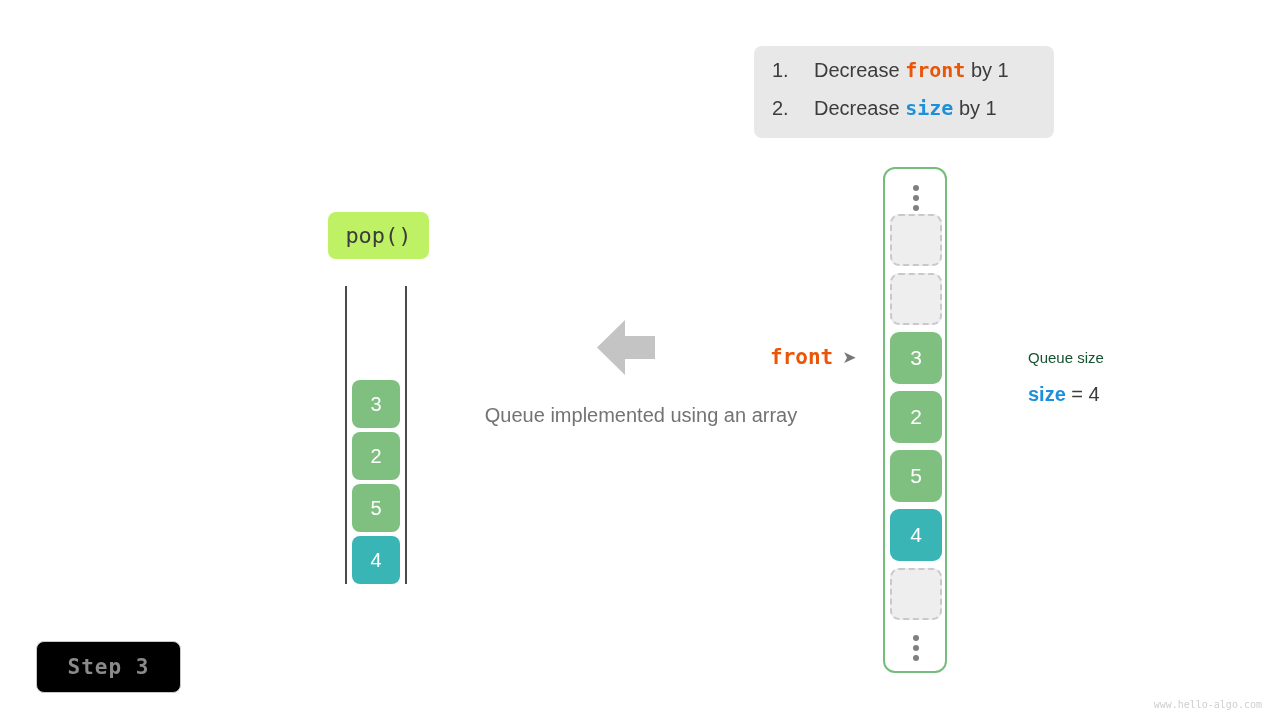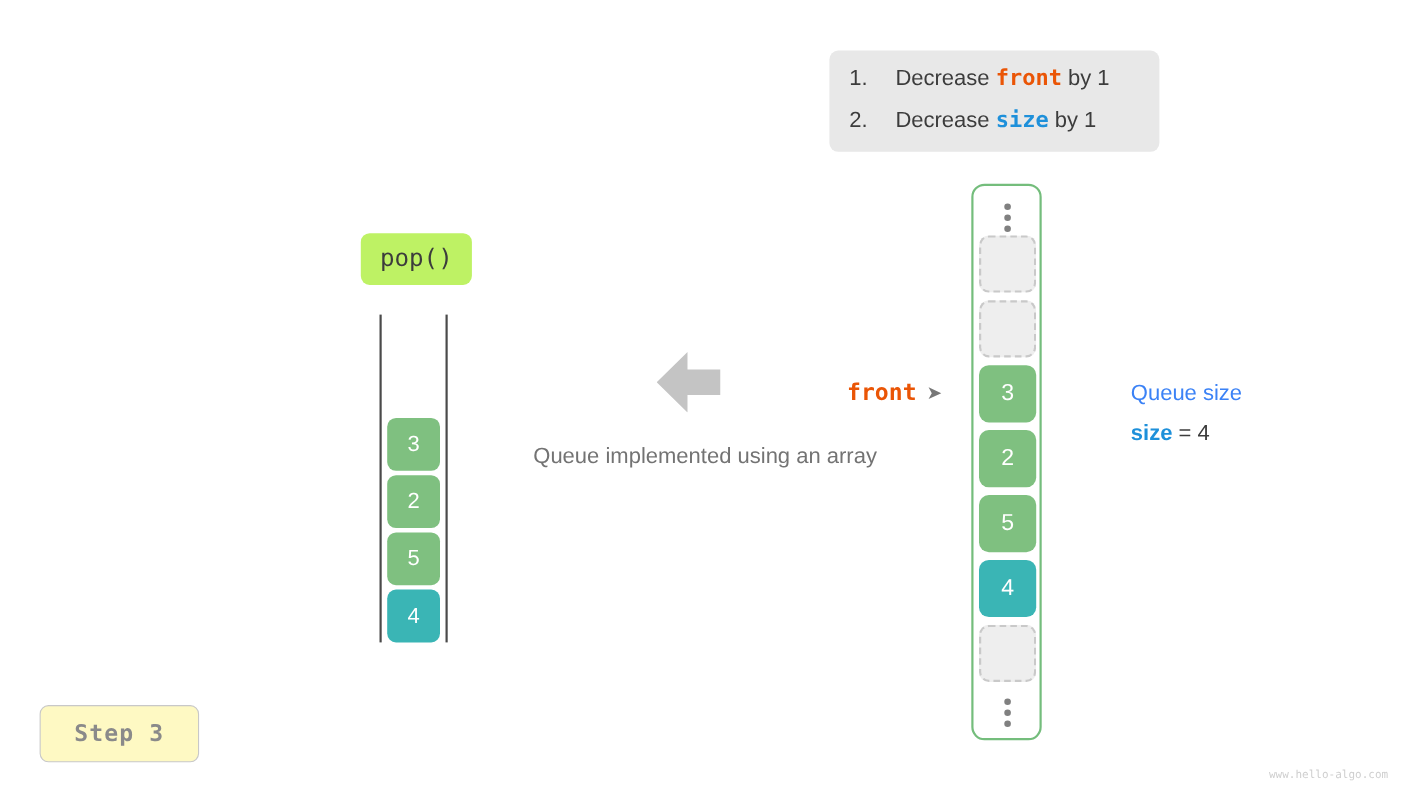--- a/index.html
+++ b/index.html
@@ -209,22 +209,22 @@
     background: #808080;
   }
 
   
   #size-info {
     position: absolute;
     left: 1028px;
     top: 343px;
   }
   #size-info .si-title {
-    font-size: 20px;
-    color: #3b82f6;
+    font-size: 15px;
+    color: #14532d;
     line-height: 30px;
     white-space: pre;
   }
   #size-info .si-expr {
     margin-top: 8px;
     font-family: Liberation Sans, sans-serif;
     font-size: 20px;
     color: #3c3c3c;
     white-space: pre;
     line-height: 26px;
@@ -234,21 +234,21 @@
     font-weight: bold;
   }
 
   
   #step-badge {
     position: absolute;
     left: 36px;
     top: 641px;
     width: 145px;
     height: 52px;
-    background: #fef9c3;
+    background: #000000;
     border: 1px solid #c8c8c8;
     border-radius: 8px;
     display: flex;
     align-items: center;
     justify-content: center;
     font-family: "DejaVu Sans Mono", monospace;
     font-weight: bold;
     font-size: 21px;
     color: #8a8a8a;
     letter-spacing: 1px;

